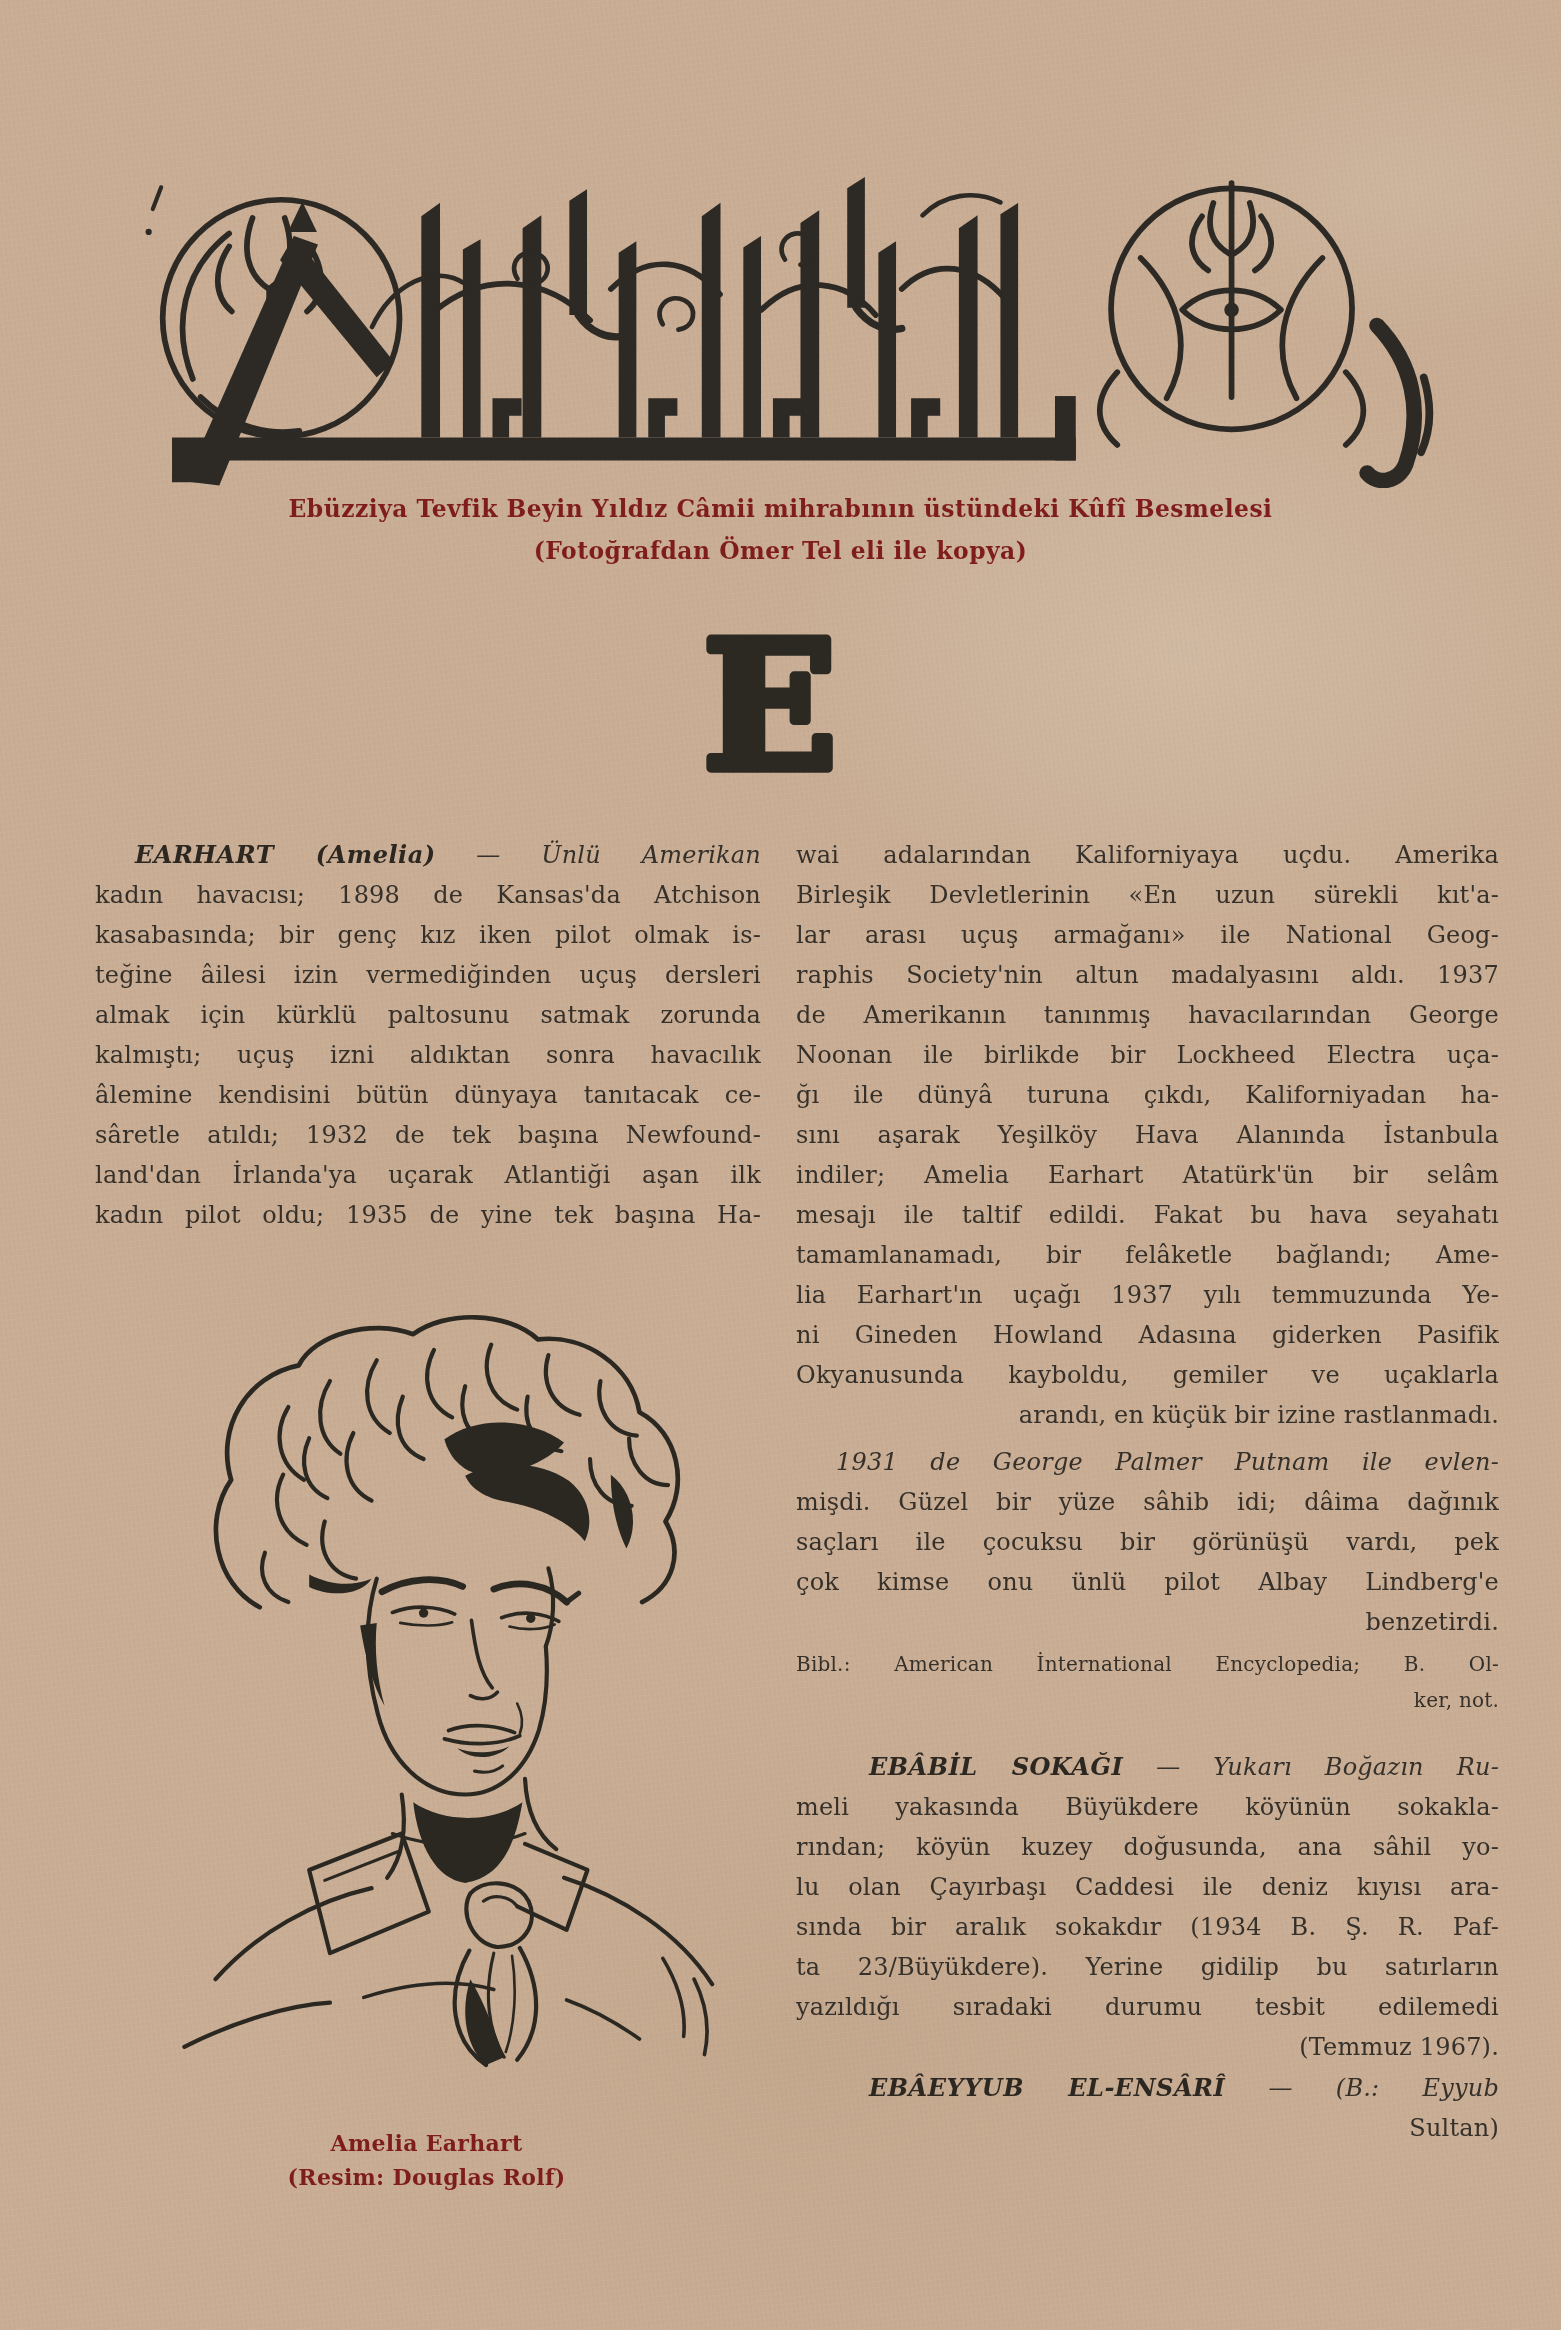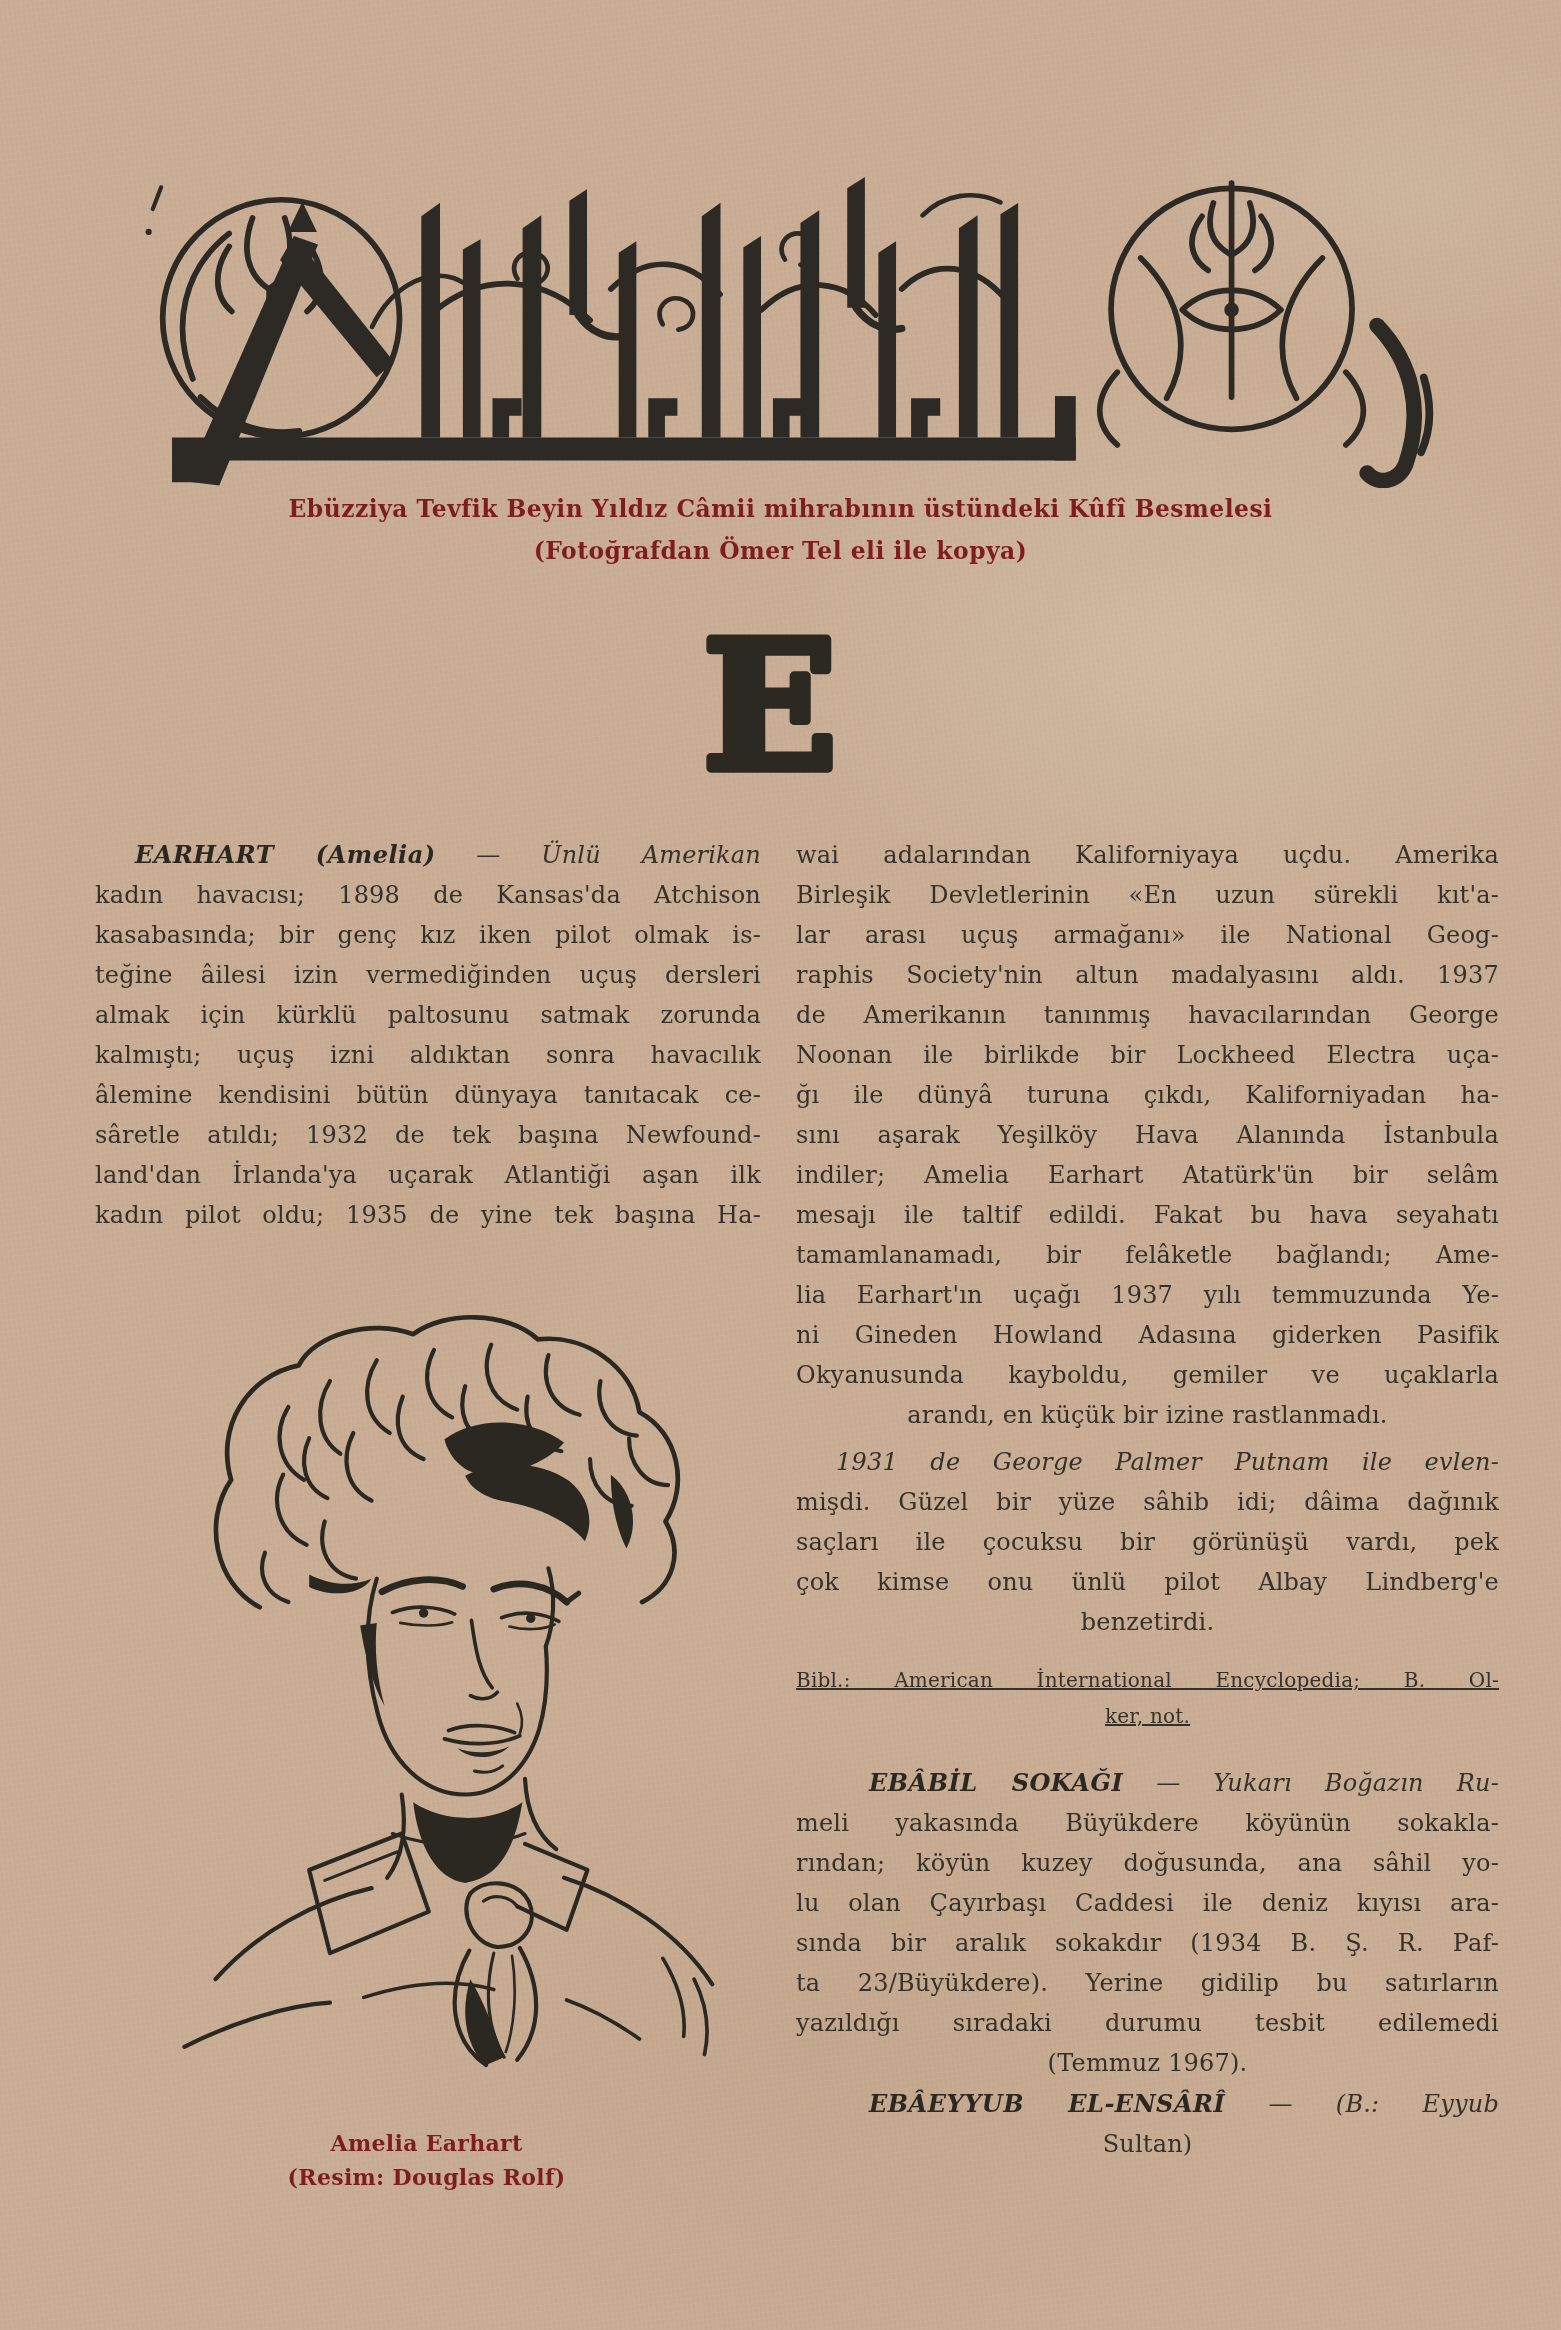--- a/index.html
+++ b/index.html
@@ -29,29 +29,29 @@
     position:absolute;top:488px;left:0;width:1561px;text-align:center;
     font-weight:bold;font-size:23.4px;line-height:42px;color:#7f1d1d;
     letter-spacing:0.5px;
   }
   
   .col{position:absolute;}
   #left-col{left:95px;top:835px;width:666px;}
   #right-col{left:796px;top:835px;width:703px;}
   .para{margin:0;}
   .line{
-    font-size:24px;line-height:40px;height:40px;text-align:center;
+    font-size:24px;line-height:40px;height:40px;text-align:right;
     letter-spacing:0.2px;
   }
   .line.just{text-align:justify;text-align-last:justify;}
   .line.indent{text-indent:40px;font-style:italic;}
   b.headword{font-weight:bold;color:#2c2721;letter-spacing:0.5px;}
   #ebabil-para .line.indent, #ebaeyyub-para .line.indent{text-indent:73px;}
   #right-p2{margin-top:7.3px;}
-  #bibl-para{margin-top:20px;text-decoration:underline;}
+  #bibl-para{margin-top:4px;}
   #bibl-para .line{font-size:20px;line-height:36px;height:36px;}
   #ebabil-para{margin-top:29px;}
   #ebaeyyub-para{margin-top:1px;}
   
   .portrait-caption{
     position:absolute;left:156px;top:2126px;width:541px;text-align:center;
     font-weight:bold;font-size:22px;line-height:34px;color:#7f1d1d;letter-spacing:0.3px;
   }
 </style>
 </head>

